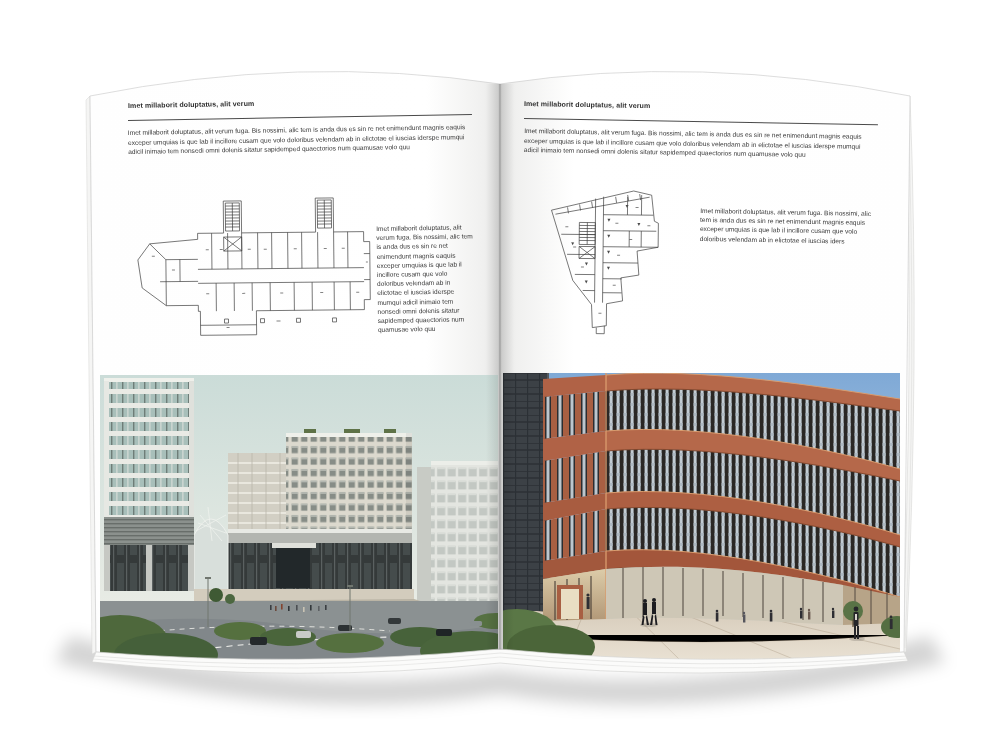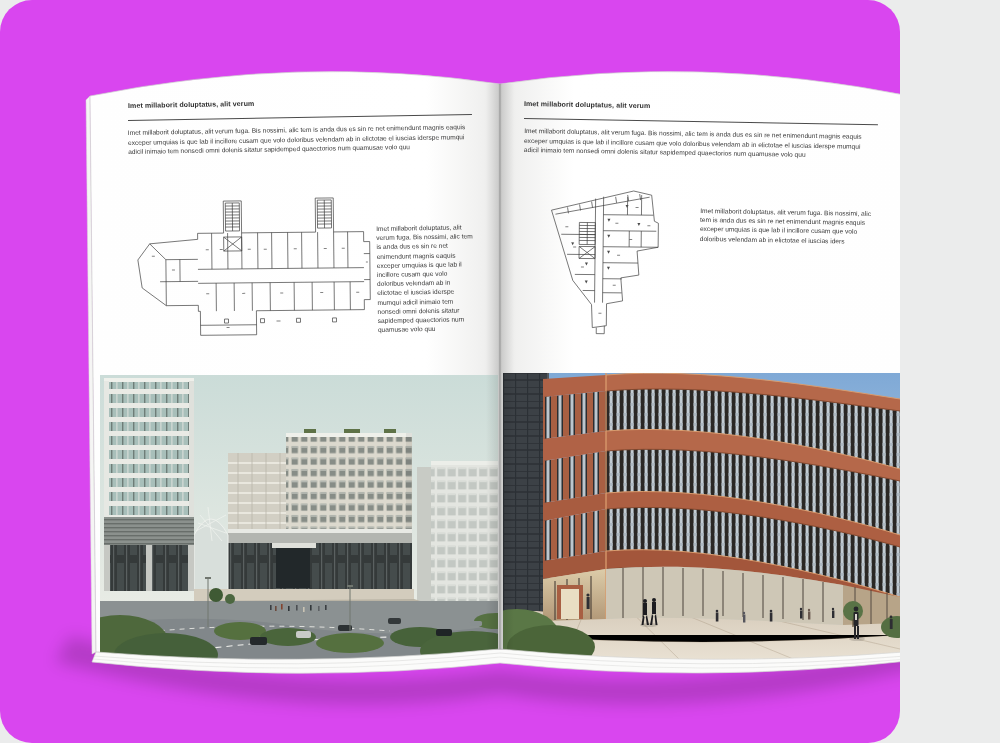--- a/index.html
+++ b/index.html
@@ -1,17 +1,17 @@
 <!DOCTYPE html>
 <html><head>
 <meta charset="utf-8">
 <style>
   html,body{margin:0;padding:0;}
   body{background:#ebecec;font-family:"Liberation Sans",sans-serif;}
-  .stage{position:relative;width:900px;height:743px;overflow:hidden;background:#d946ef;border-radius:32px;}
+  .stage{position:relative;width:1000px;height:743px;overflow:hidden;background:#ffffff;}
   .abs{position:absolute;}
   .shell{left:0;top:0;z-index:0;}
   .front{left:0;top:0;z-index:3;pointer-events:none;}
   .content{z-index:1;}
   .pg-header{position:absolute;font-size:7px;font-weight:bold;color:#2e2e2e;letter-spacing:.1px;white-space:nowrap;z-index:1;}
   .pg-rule{position:absolute;height:1.2px;background:#4a4a4a;z-index:1;}
   .pg-intro{position:absolute;font-size:6.6px;line-height:9.6px;color:#3b3b3b;margin:0;z-index:1;}
   .pg-note{position:absolute;font-size:6.6px;line-height:9.2px;color:#3b3b3b;margin:0;z-index:1;}
   .rotL{transform:rotate(-1deg);transform-origin:0 50%;}
   .rotLs{transform:rotate(-0.6deg);transform-origin:0 50%;}

